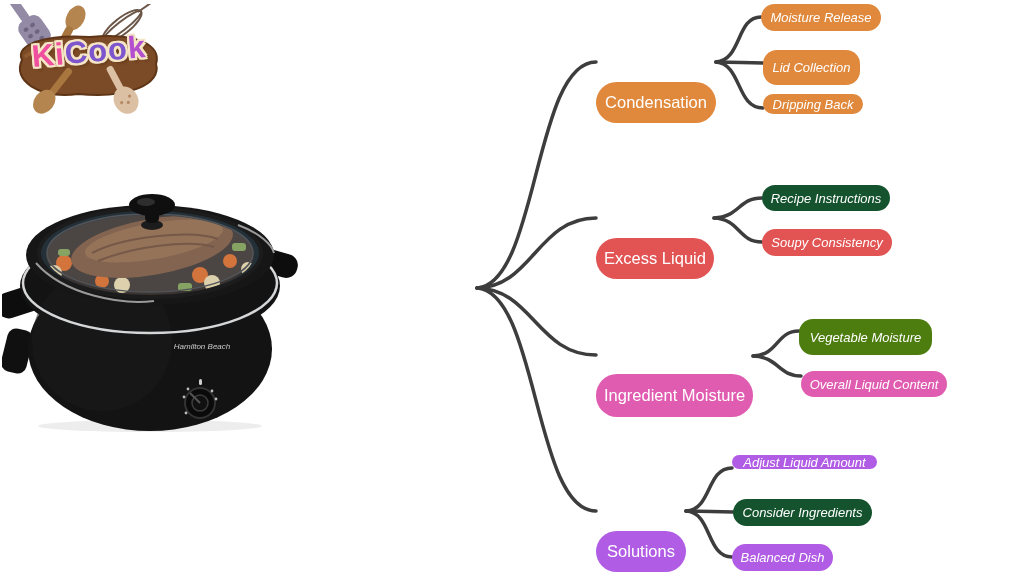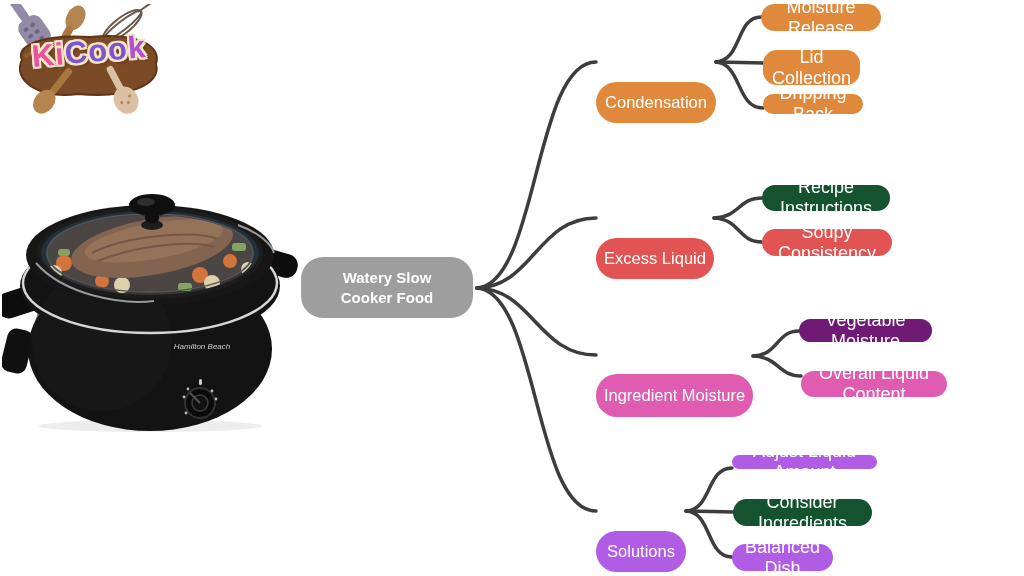--- a/index.html
+++ b/index.html
@@ -3,21 +3,21 @@
 <meta charset="utf-8">
 <style>
   html,body{margin:0;padding:0;background:#fff;}
   #stage{position:relative;width:1024px;height:576px;background:#ffffff;overflow:hidden;
          font-family:"Liberation Sans",sans-serif;}
   #connectors{position:absolute;left:0;top:0;width:1024px;height:576px;z-index:1;}
   .node{position:absolute;z-index:2;display:flex;align-items:center;justify-content:center;
         color:#fff;box-sizing:border-box;text-align:center;}
   .root-node{border-radius:22px;font-size:15px;font-weight:bold;line-height:1.3;padding:0 14px;}
   .branch-node{border-radius:21px;font-size:16.5px;margin-top:40px;}
-  .child-node{border-radius:14px;font-size:18px;}
+  .child-node{border-radius:14px;font-size:13px;font-style:italic;}
   
   #logo{position:absolute;left:6px;top:4px;width:170px;height:118px;z-index:3;}
   #logo-text{position:absolute;left:8px;top:30px;width:150px;text-align:center;
              font-weight:bold;font-size:31px;letter-spacing:1px;transform:rotate(-5deg);
              text-shadow:2px 0 0 #f4e6c6,-2px 0 0 #f4e6c6,0 2px 0 #f4e6c6,0 -2px 0 #f4e6c6,
                          2px 2px 0 #f4e6c6,-2px -2px 0 #f4e6c6,2px -2px 0 #f4e6c6,-2px 2px 0 #f4e6c6,
                          3px 4px 2px rgba(90,50,20,.45);}
   .lg-pink{color:#ee4f9e;} .lg-purple{color:#7d55cc;} .lg-violet{color:#b44fd0;}
   #cooker{position:absolute;left:2px;top:191px;width:296px;height:242px;z-index:2;}
 </style>
@@ -145,33 +145,32 @@
     <path class="link" d="M716,62 C742,64 736,108 763,108" fill="none" stroke-width="3.5" stroke-linecap="round" stroke="#3d3d3d"></path>
     <path class="link" d="M714,218 C740,217 738,198 762,198" fill="none" stroke-width="3.5" stroke-linecap="round" stroke="#3d3d3d"></path>
     <path class="link" d="M714,218 C740,219 738,242 762,242" fill="none" stroke-width="3.5" stroke-linecap="round" stroke="#3d3d3d"></path>
     <path class="link" d="M753,356 C779,355 776,331 799,331" fill="none" stroke-width="3.5" stroke-linecap="round" stroke="#3d3d3d"></path>
     <path class="link" d="M753,356 C779,357 778,376 801,376" fill="none" stroke-width="3.5" stroke-linecap="round" stroke="#3d3d3d"></path>
     <path class="link" d="M686,511 C712,510 706,468 732,468" fill="none" stroke-width="3.5" stroke-linecap="round" stroke="#3d3d3d"></path>
     <path class="link" d="M686,511 C710,511 712,512 733,512" fill="none" stroke-width="3.5" stroke-linecap="round" stroke="#3d3d3d"></path>
     <path class="link" d="M686,511 C712,512 706,557 732,557" fill="none" stroke-width="3.5" stroke-linecap="round" stroke="#3d3d3d"></path>
   </svg>
 
-  <div class="node root-node" style="left: 301px; top: 257px; width: 172px; height: 61px; background-color: rgb(158, 158, 158);">Watery Slow Cooker Food</div>
 
   <div class="node branch-node" style="left: 596px; top: 42px; width: 120px; height: 41px; background-color: rgb(224, 136, 59);">Condensation</div>
   <div class="node child-node" style="left: 761px; top: 4px; width: 120px; height: 27px; background-color: rgb(224, 136, 59);">Moisture Release</div>
   <div class="node child-node" style="left: 763px; top: 50px; width: 97px; height: 35px; background-color: rgb(224, 136, 59);">Lid Collection</div>
   <div class="node child-node" style="left: 763px; top: 94px; width: 100px; height: 20px; background-color: rgb(224, 136, 59);">Dripping Back</div>
 
   <div class="node branch-node" style="left: 596px; top: 198px; width: 118px; height: 41px; background-color: rgb(226, 83, 83);">Excess Liquid</div>
   <div class="node child-node" style="left: 762px; top: 185px; width: 128px; height: 26px; background-color: #14532d;">Recipe Instructions</div>
   <div class="node child-node" style="left: 762px; top: 229px; width: 130px; height: 27px; background-color: rgb(226, 83, 83);">Soupy Consistency</div>
 
   <div class="node branch-node" style="left: 596px; top: 334px; width: 157px; height: 43px; background-color: rgb(224, 92, 176);">Ingredient Moisture</div>
-  <div class="node child-node" style="left: 799px; top: 319px; width: 133px; height: 23px; background-color: #701a75;">Vegetable Moisture</div>
+  <div class="node child-node" style="left: 799px; top: 319px; width: 133px; height: 36px; background-color: #4d7c0f;">Vegetable Moisture</div>
   <div class="node child-node" style="left: 801px; top: 363px; width: 146px; height: 26px; background-color: rgb(224, 92, 176); margin-top: 8px;">Overall Liquid Content</div>
 
   <div class="node branch-node" style="left: 596px; top: 491px; width: 90px; height: 41px; background-color: rgb(177, 92, 228);">Solutions</div>
   <div class="node child-node" style="left: 732px; top: 455px; width: 145px; height: 14px; background-color: rgb(177, 92, 228);">Adjust Liquid Amount</div>
   <div class="node child-node" style="left: 733px; top: 499px; width: 139px; height: 27px; background-color: #14532d;">Consider Ingredients</div>
   <div class="node child-node" style="left: 732px; top: 544px; width: 101px; height: 27px; background-color: rgb(177, 92, 228);">Balanced Dish</div>
 
 </div>
 
 </body></html>

